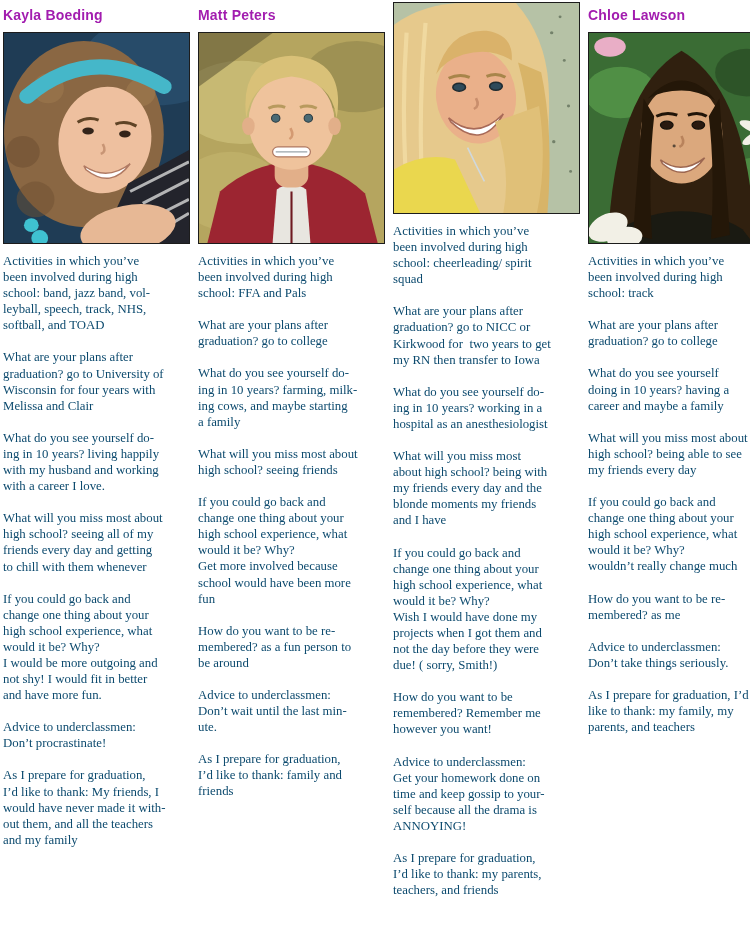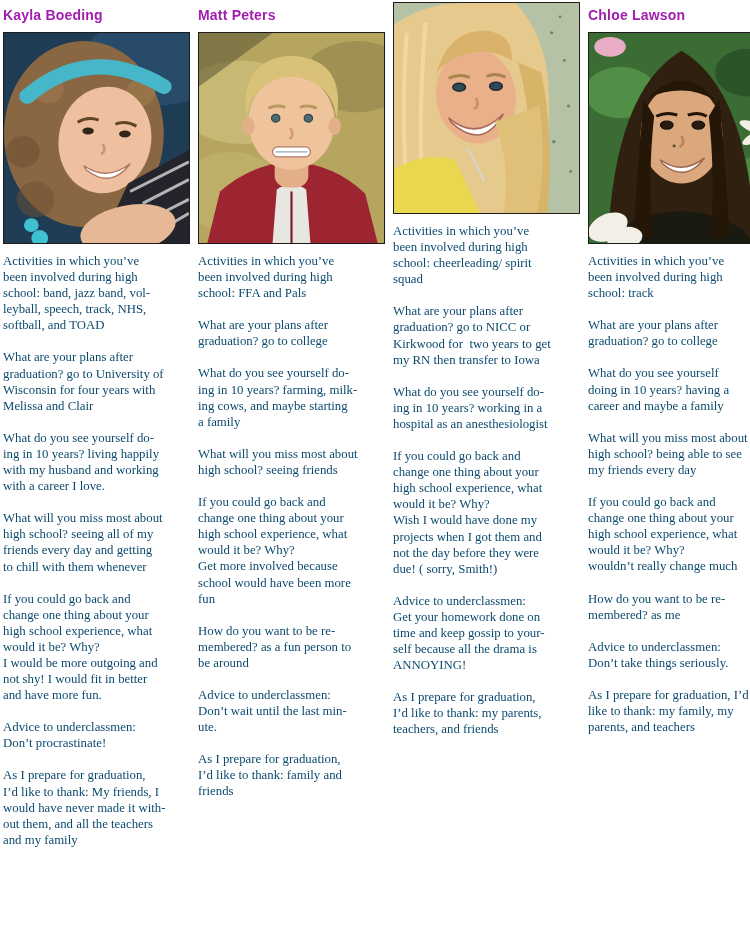--- a/index.html
+++ b/index.html
@@ -199,28 +199,36 @@
 been involved during high
 school: cheerleading/ spirit
 squad</p>
     <p>What are your plans after
 graduation? go to NICC or
 Kirkwood for  two years to get
 my RN then transfer to Iowa</p>
     <p>What do you see yourself do-
 ing in 10 years? working in a
 hospital as an anesthesiologist</p>
+    <p>What will you miss most
+about high school? being with
+my friends every day and the
+blonde moments my friends
+and I have</p>
     <p>If you could go back and
 change one thing about your
 high school experience, what
 would it be? Why?
 Wish I would have done my
 projects when I got them and
 not the day before they were
 due! ( sorry, Smith!)</p>
+    <p>How do you want to be
+remembered? Remember me
+however you want!</p>
     <p>Advice to underclassmen:
 Get your homework done on
 time and keep gossip to your-
 self because all the drama is
 ANNOYING!</p>
     <p>As I prepare for graduation,
 I’d like to thank: my parents,
 teachers, and friends</p>
   </section>
 

